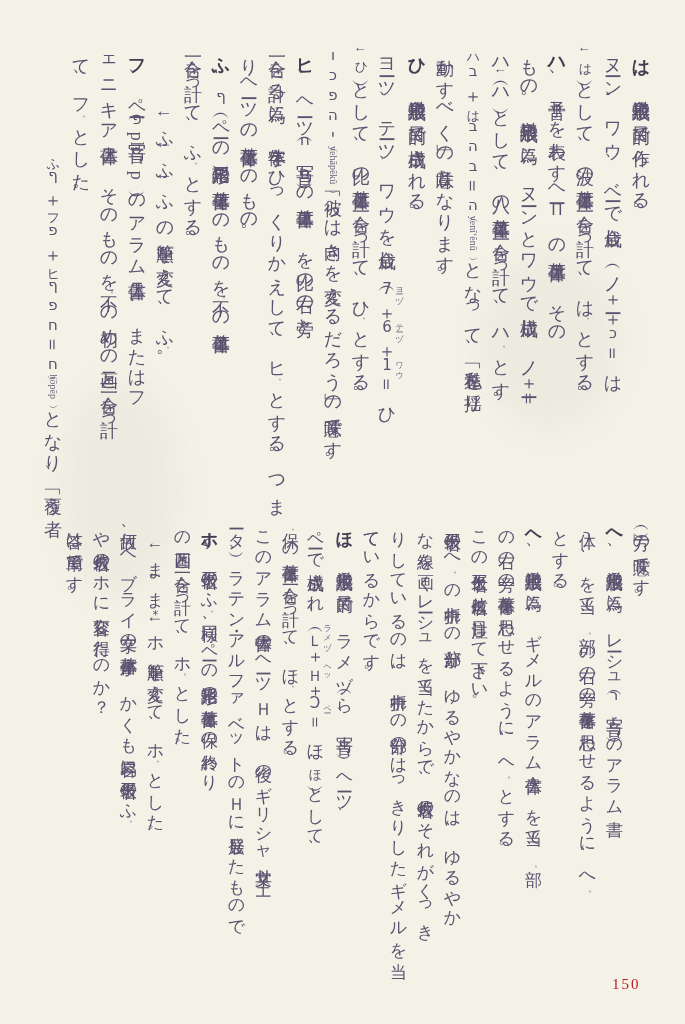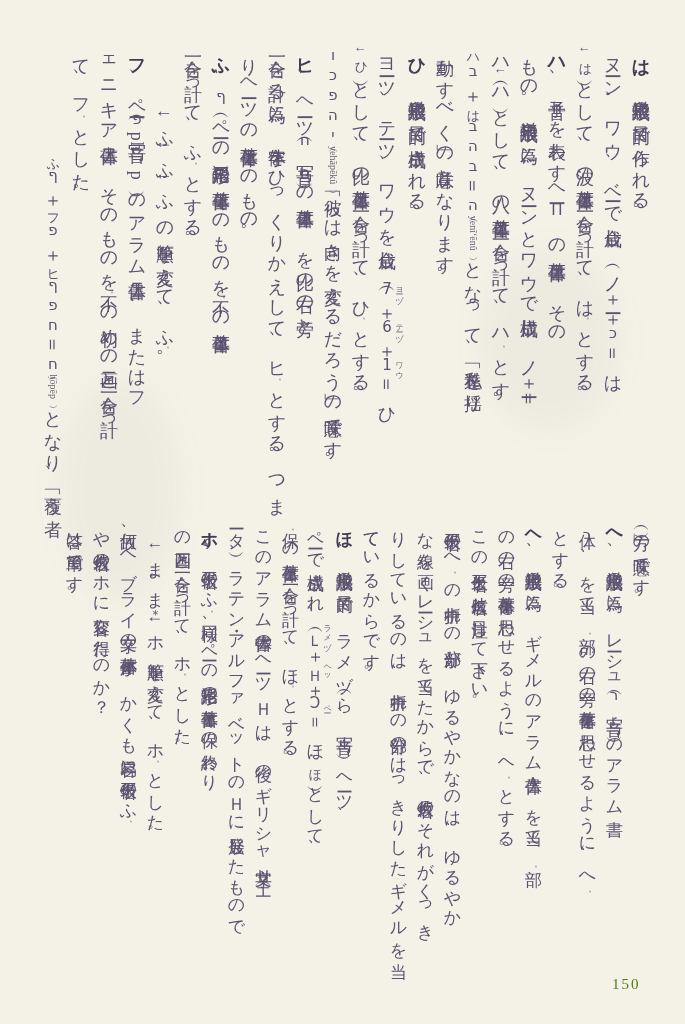--- a/index.html
+++ b/index.html
@@ -45,21 +45,21 @@
     text-orientation:upright;
     font-size:15px;letter-spacing:2px;
   }
   .rom{font-size:10px;letter-spacing:0;color:#655c7a;}
   .upr{text-orientation:upright;font-family:"DejaVu Sans",sans-serif;font-size:15px;}
   ruby{ruby-align:center;}
   rt{font-size:8px;letter-spacing:0;color:#6a6280;}
   .ringmark{font-size:9px;letter-spacing:0;}
   .pageno{
     position:absolute;left:612px;top:976px;
-    font-size:15px;letter-spacing:2px;color:#4d7c0f;
+    font-size:15px;letter-spacing:2px;color:#b91c1c;
     font-family:"Liberation Serif","DejaVu Serif",serif;
   }
 </style>
 </head>
 <body>
 
 <div class="page">
   <div class="stain" style="left:60px;top:380px;width:120px;height:220px;"></div>
   <div class="stain" style="left:480px;top:250px;width:140px;height:180px;"></div>
   <div id="band-top" class="band">

